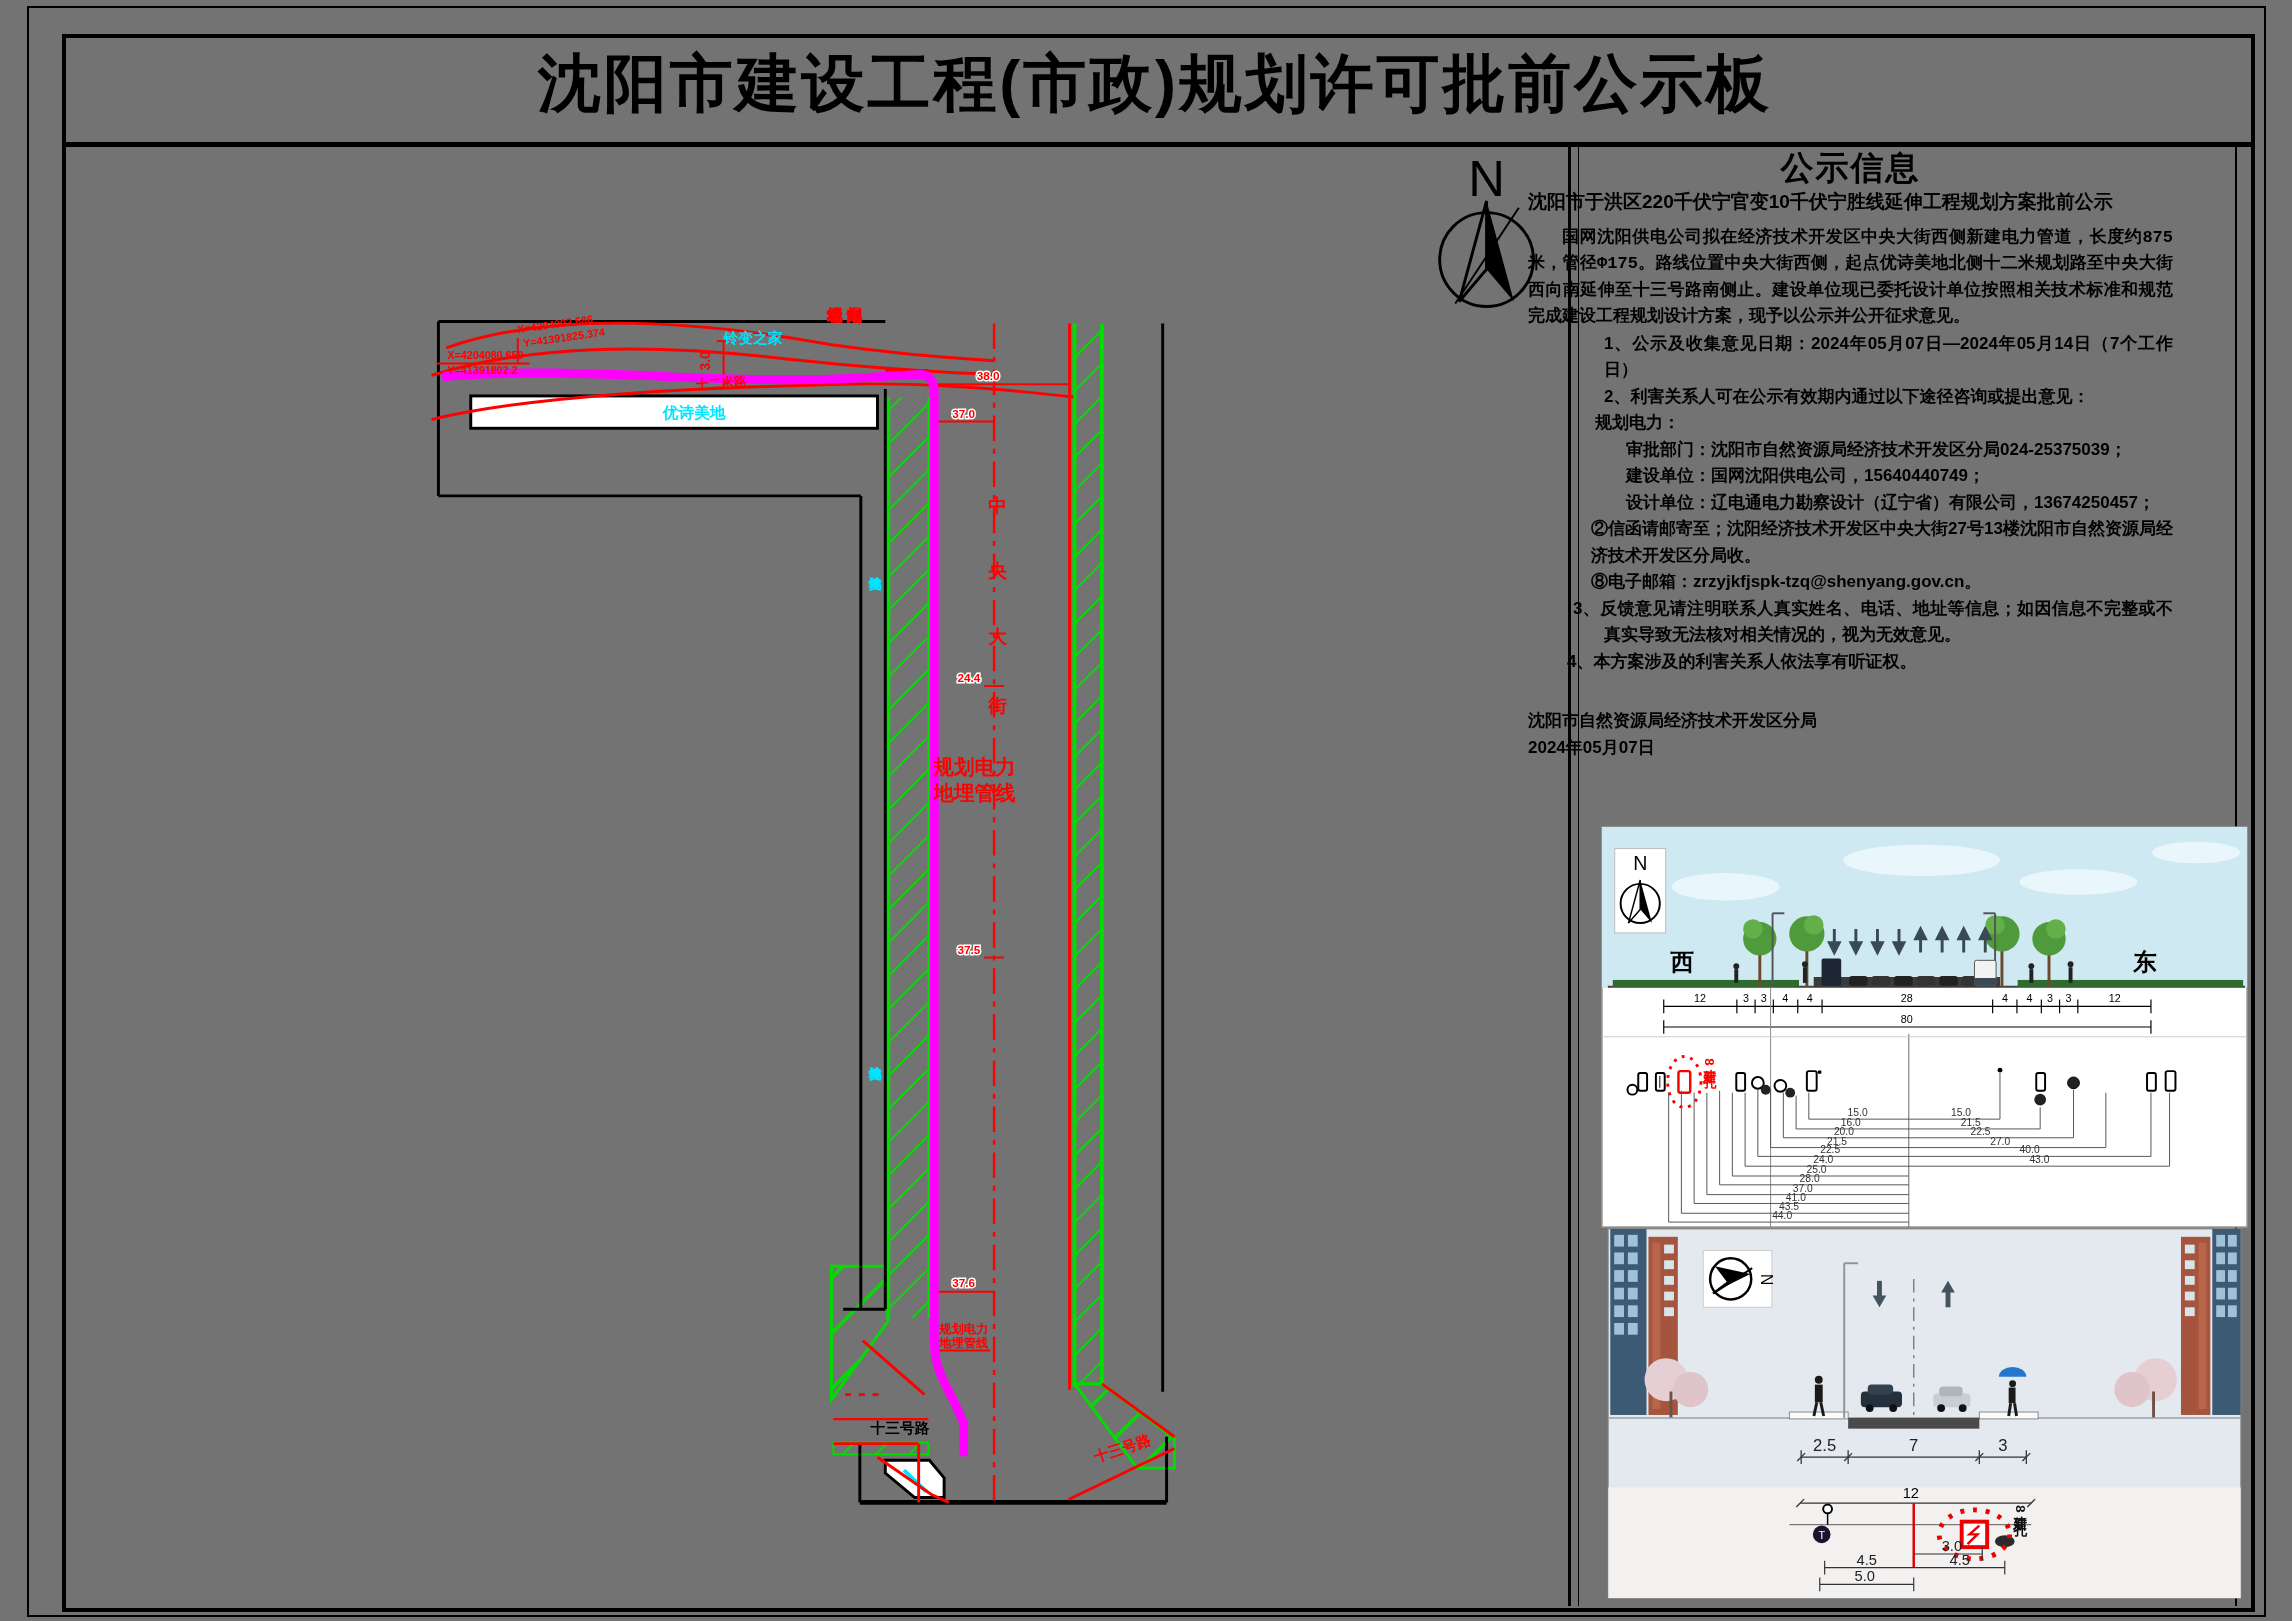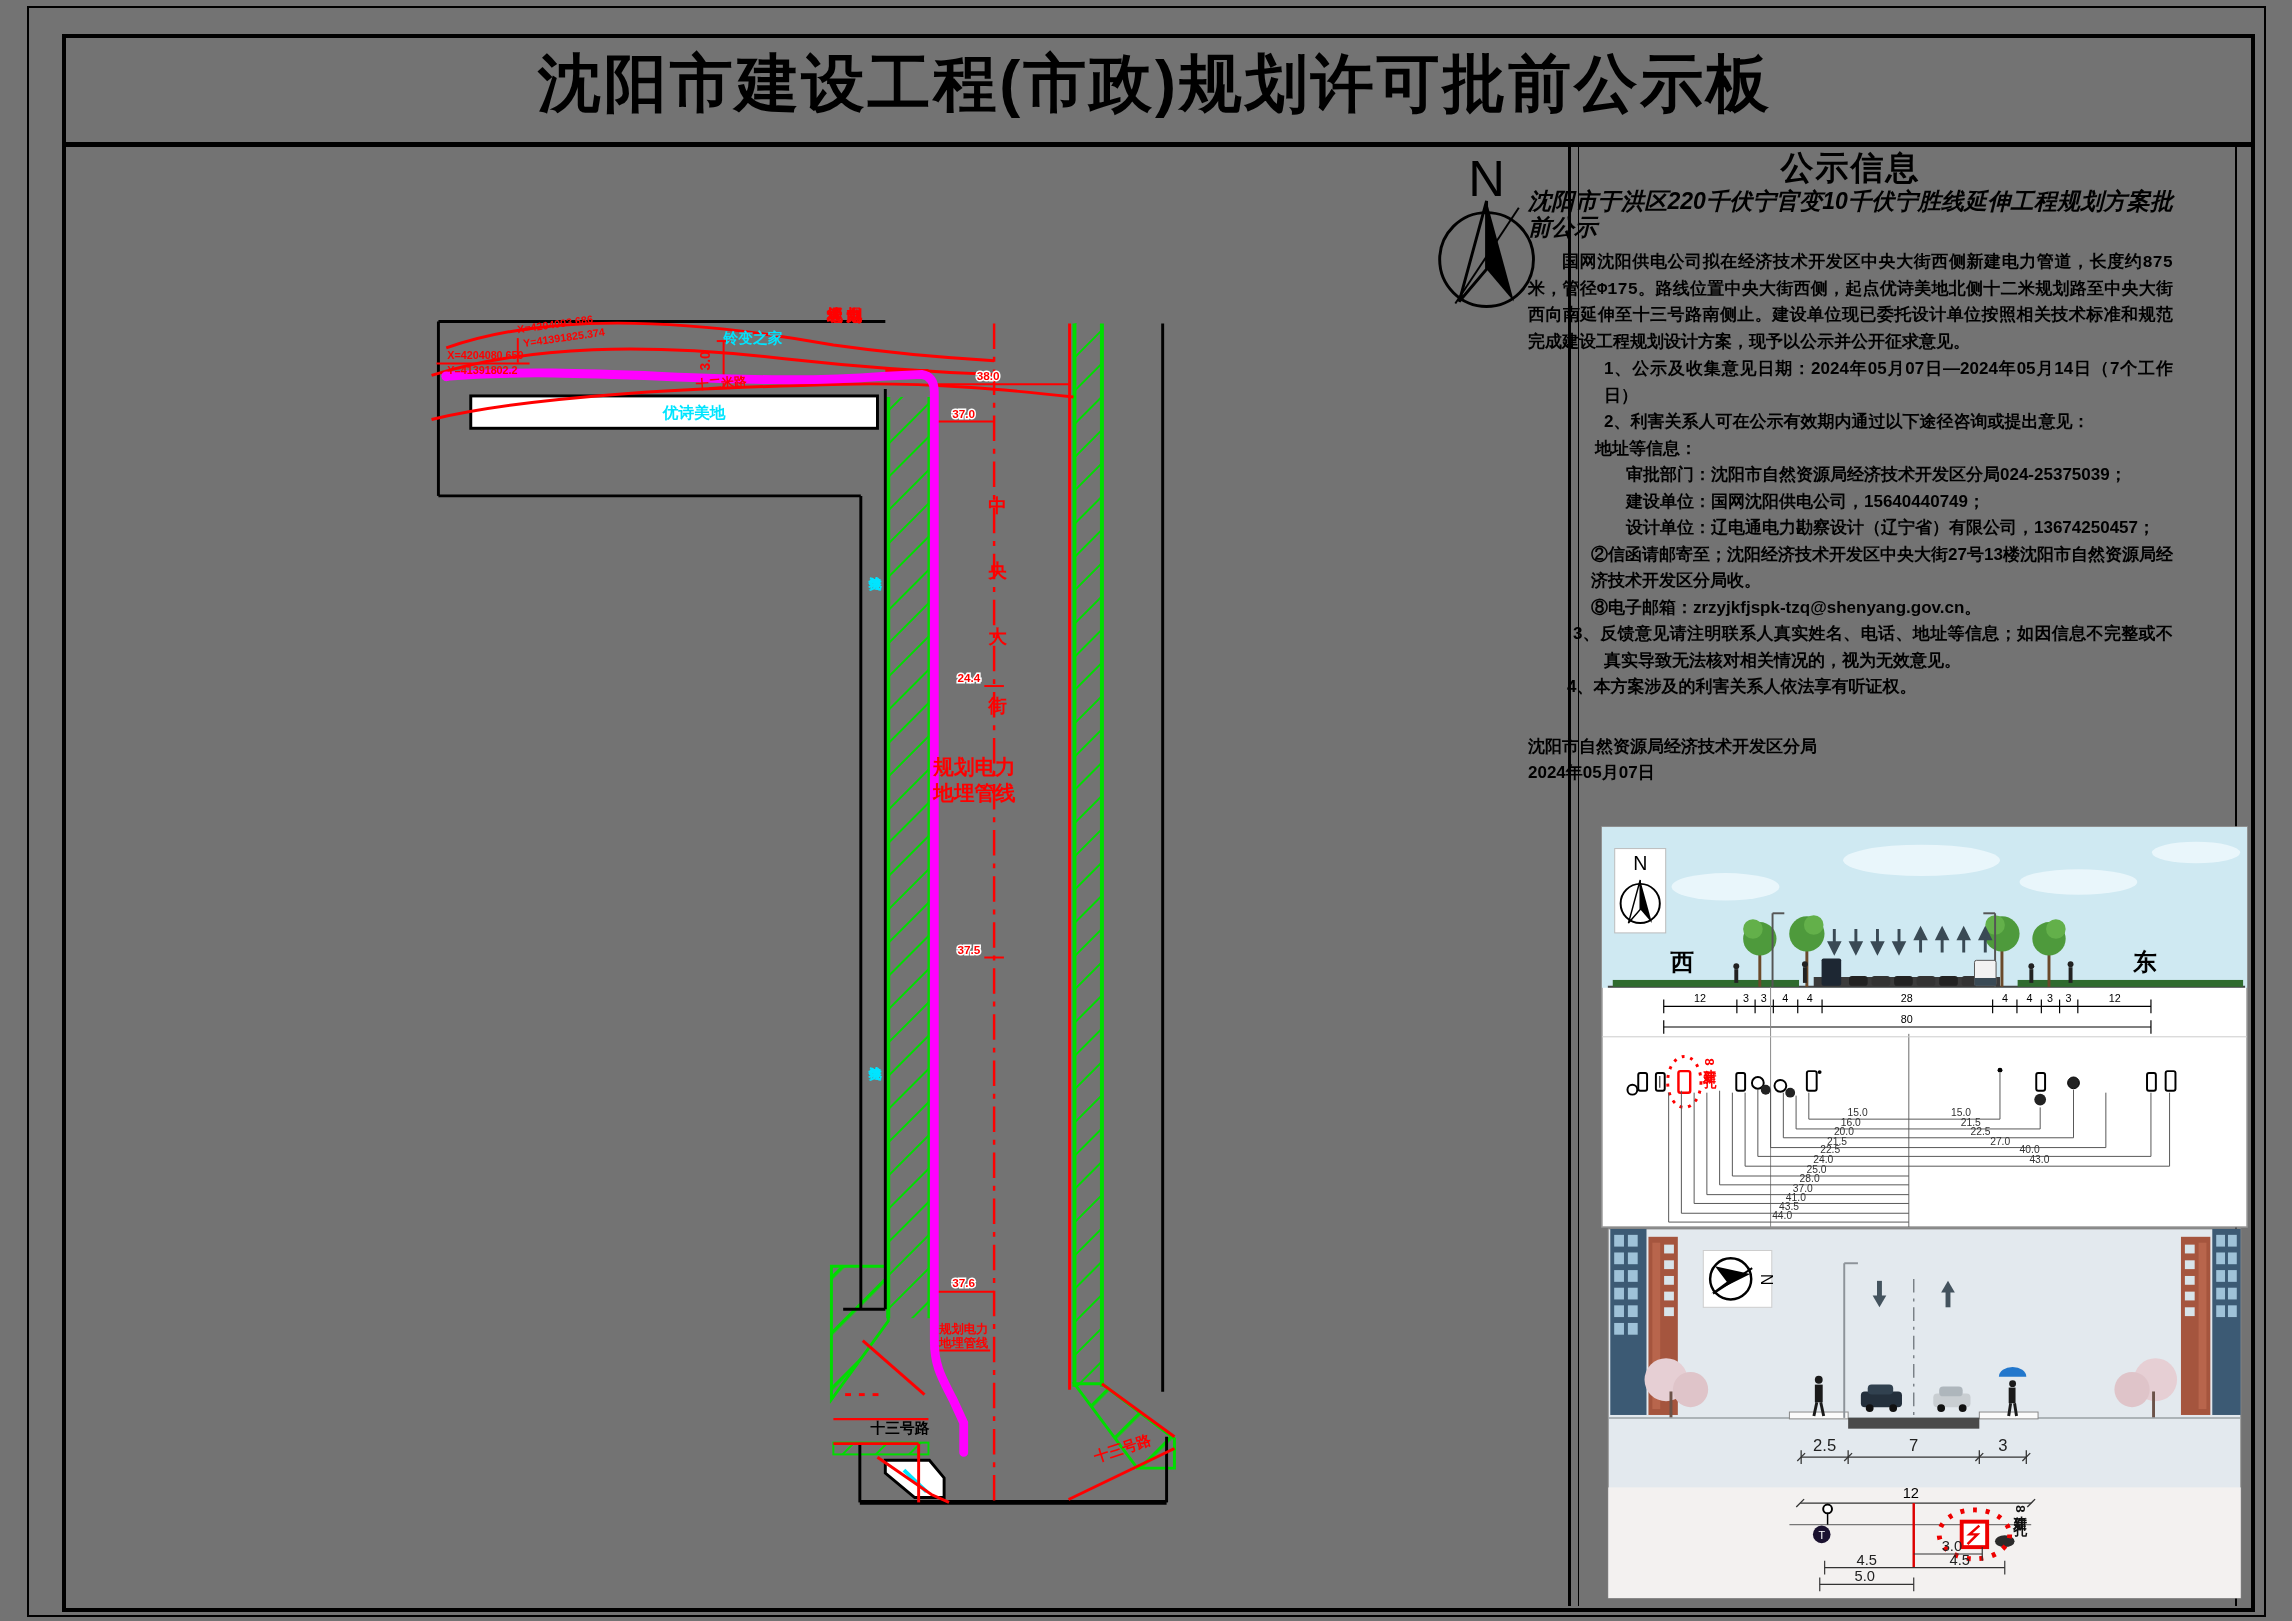--- a/index.html
+++ b/index.html
@@ -12,21 +12,21 @@
   .title-rule{left:62px;top:142px;width:2190px;height:4.9px;background:#000;}
   .vsep1{left:1568px;top:144px;width:2.9px;height:1462px;background:#000;}
   .vsep2{left:1578px;top:144px;width:1px;height:1462px;background:#000;}
   .vsep3{left:2235px;top:144px;width:2px;height:1462px;background:#000;}
   
   .sheet-title{left:62px;top:41px;width:2186px;text-align:center;font-size:63px;
                font-weight:bold;letter-spacing:2.9px;}
   
   .notice{left:1528px;top:155px;width:645px;font-weight:bold;font-size:17px;line-height:26.5px;}
   .notice h2{margin:0 0 7.8px 0;text-align:center;font-size:33px;letter-spacing:2px;font-family:"Liberation Serif",serif;}
-  .notice .sub{font-size:23px;line-height:25.5px;text-align:justify;margin-bottom:9.8px;font-style:italic;}
+  .notice .sub{font-size:19px;line-height:25.5px;text-align:justify;margin-bottom:9.8px;}
   .notice p{margin:0;text-align:justify;}
   .p-indent{text-indent:2em;font-family:Liberation Mono, monospace;}
   .it12{padding-left:76px;}
   .ph-head{padding-left:67px;}
   .ph-line{padding-left:98px;}
   .sub23{padding-left:63px;text-align:justify;}
   .it3{padding-left:76px;text-indent:-31px;}
   .it4{padding-left:39px;}
   .signoff{text-align:right;padding-right:59px;margin-top:33px !important;}
   .dateline{text-align:right;padding-right:54px;}
@@ -157,21 +157,21 @@
 
     <text x="888" y="1462" font-size="15" font-weight="bold" fill="#000">十三号路</text>
   </svg>
 
   <div class="abs notice">
     <h2>公示信息</h2>
     <div class="sub">沈阳市于洪区220千伏宁官变10千伏宁胜线延伸工程规划方案批前公示</div>
     <p class="p-indent">国网沈阳供电公司拟在经济技术开发区中央大街西侧新建电力管道，长度约875米，管径Φ175。路线位置中央大街西侧，起点优诗美地北侧十二米规划路至中央大街西向南延伸至十三号路南侧止。建设单位现已委托设计单位按照相关技术标准和规范完成建设工程规划设计方案，现予以公示并公开征求意见。</p>
     <p class="it12">1、公示及收集意见日期：2024年05月07日—2024年05月14日（7个工作日）</p>
     <p class="it12">2、利害关系人可在公示有效期内通过以下途径咨询或提出意见：</p>
-    <p class="ph-head">地址等信息：</p>
+    <p class="ph-head">规划电力：</p>
     <p class="ph-line">审批部门：沈阳市自然资源局经济技术开发区分局024-25375039；</p>
     <p class="ph-line">建设单位：国网沈阳供电公司，15640440749；</p>
     <p class="ph-line">设计单位：辽电通电力勘察设计（辽宁省）有限公司，13674250457；</p>
     <p class="sub23">②信函请邮寄至；沈阳经济技术开发区中央大街27号13楼沈阳市自然资源局经济技术开发区分局收。</p>
     <p class="sub23">⑧电子邮箱：zrzyjkfjspk-tzq@shenyang.gov.cn。</p>
     <p class="it3">3、反馈意见请注明联系人真实姓名、电话、地址等信息；如因信息不完整或不真实导致无法核对相关情况的，视为无效意见。</p>
     <p class="it4">4、本方案涉及的利害关系人依法享有听证权。</p>
     <p class="signoff">沈阳市自然资源局经济技术开发区分局</p>
     <p class="dateline">2024年05月07日</p>
   </div>

